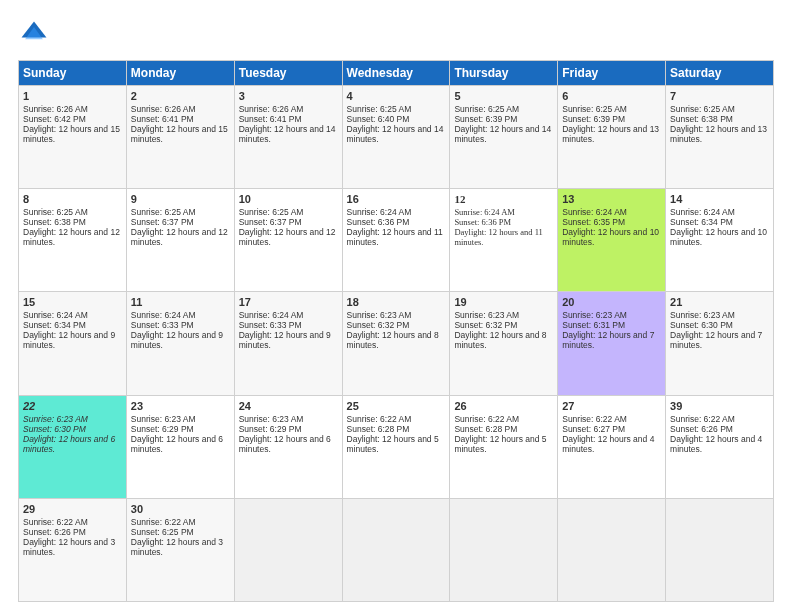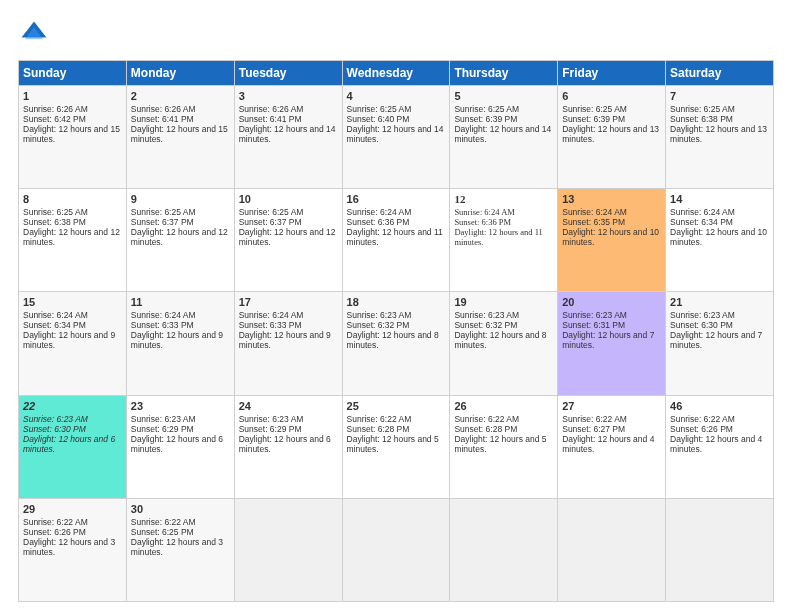--- a/index.html
+++ b/index.html
@@ -148,40 +148,40 @@
           <td style="background: rgb(247, 247, 247);"><span class="day-num">5</span><span>Sunrise: 6:25 AM</span><br><span>Sunset: 6:39 PM</span><br><span>Daylight: 12 hours and 14 minutes.</span></td>
           <td style="background: rgb(247, 247, 247);"><span class="day-num">6</span><span>Sunrise: 6:25 AM</span><br><span>Sunset: 6:39 PM</span><br><span>Daylight: 12 hours and 13 minutes.</span></td>
           <td style="background: rgb(247, 247, 247);"><span class="day-num">7</span><span>Sunrise: 6:25 AM</span><br><span>Sunset: 6:38 PM</span><br><span>Daylight: 12 hours and 13 minutes.</span></td>
         </tr>
         <tr>
           <td style="background: rgb(255, 255, 255);"><span class="day-num">8</span><span>Sunrise: 6:25 AM</span><br><span>Sunset: 6:38 PM</span><br><span>Daylight: 12 hours and 12 minutes.</span></td>
           <td style="background: rgb(255, 255, 255);"><span class="day-num">9</span><span>Sunrise: 6:25 AM</span><br><span>Sunset: 6:37 PM</span><br><span>Daylight: 12 hours and 12 minutes.</span></td>
           <td style="background: rgb(255, 255, 255);"><span class="day-num">10</span><span>Sunrise: 6:25 AM</span><br><span>Sunset: 6:37 PM</span><br><span>Daylight: 12 hours and 12 minutes.</span></td>
           <td style="background: rgb(255, 255, 255);"><span class="day-num">16</span><span>Sunrise: 6:24 AM</span><br><span>Sunset: 6:36 PM</span><br><span>Daylight: 12 hours and 11 minutes.</span></td>
           <td style="background: rgb(255, 255, 255); font-family: Liberation Serif, serif;"><span class="day-num">12</span><span>Sunrise: 6:24 AM</span><br><span>Sunset: 6:36 PM</span><br><span>Daylight: 12 hours and 11 minutes.</span></td>
-          <td style="background: #fdba74;"><span class="day-num">13</span><span>Sunrise: 6:24 AM</span><br><span>Sunset: 6:35 PM</span><br><span>Daylight: 12 hours and 10 minutes.</span></td>
+          <td style="background: #bef264;"><span class="day-num">13</span><span>Sunrise: 6:24 AM</span><br><span>Sunset: 6:35 PM</span><br><span>Daylight: 12 hours and 10 minutes.</span></td>
           <td style="background: rgb(255, 255, 255);"><span class="day-num">14</span><span>Sunrise: 6:24 AM</span><br><span>Sunset: 6:34 PM</span><br><span>Daylight: 12 hours and 10 minutes.</span></td>
         </tr>
         <tr>
           <td style="background: rgb(247, 247, 247);"><span class="day-num">15</span><span>Sunrise: 6:24 AM</span><br><span>Sunset: 6:34 PM</span><br><span>Daylight: 12 hours and 9 minutes.</span></td>
           <td style="background: rgb(247, 247, 247);"><span class="day-num">11</span><span>Sunrise: 6:24 AM</span><br><span>Sunset: 6:33 PM</span><br><span>Daylight: 12 hours and 9 minutes.</span></td>
           <td style="background: rgb(247, 247, 247);"><span class="day-num">17</span><span>Sunrise: 6:24 AM</span><br><span>Sunset: 6:33 PM</span><br><span>Daylight: 12 hours and 9 minutes.</span></td>
           <td style="background: rgb(247, 247, 247);"><span class="day-num">18</span><span>Sunrise: 6:23 AM</span><br><span>Sunset: 6:32 PM</span><br><span>Daylight: 12 hours and 8 minutes.</span></td>
           <td style="background: rgb(247, 247, 247);"><span class="day-num">19</span><span>Sunrise: 6:23 AM</span><br><span>Sunset: 6:32 PM</span><br><span>Daylight: 12 hours and 8 minutes.</span></td>
           <td style="background: #c4b5fd;"><span class="day-num">20</span><span>Sunrise: 6:23 AM</span><br><span>Sunset: 6:31 PM</span><br><span>Daylight: 12 hours and 7 minutes.</span></td>
           <td style="background: rgb(247, 247, 247);"><span class="day-num">21</span><span>Sunrise: 6:23 AM</span><br><span>Sunset: 6:30 PM</span><br><span>Daylight: 12 hours and 7 minutes.</span></td>
         </tr>
         <tr>
           <td style="background: #5eead4; font-style: italic;"><span class="day-num">22</span><span>Sunrise: 6:23 AM</span><br><span>Sunset: 6:30 PM</span><br><span>Daylight: 12 hours and 6 minutes.</span></td>
           <td style="background: rgb(255, 255, 255);"><span class="day-num">23</span><span>Sunrise: 6:23 AM</span><br><span>Sunset: 6:29 PM</span><br><span>Daylight: 12 hours and 6 minutes.</span></td>
           <td style="background: rgb(255, 255, 255);"><span class="day-num">24</span><span>Sunrise: 6:23 AM</span><br><span>Sunset: 6:29 PM</span><br><span>Daylight: 12 hours and 6 minutes.</span></td>
           <td style="background: rgb(255, 255, 255);"><span class="day-num">25</span><span>Sunrise: 6:22 AM</span><br><span>Sunset: 6:28 PM</span><br><span>Daylight: 12 hours and 5 minutes.</span></td>
           <td style="background: rgb(255, 255, 255);"><span class="day-num">26</span><span>Sunrise: 6:22 AM</span><br><span>Sunset: 6:28 PM</span><br><span>Daylight: 12 hours and 5 minutes.</span></td>
           <td style="background: rgb(255, 255, 255);"><span class="day-num">27</span><span>Sunrise: 6:22 AM</span><br><span>Sunset: 6:27 PM</span><br><span>Daylight: 12 hours and 4 minutes.</span></td>
-          <td style="background: rgb(255, 255, 255);"><span class="day-num">46</span><span>Sunrise: 6:22 AM</span><br><span>Sunset: 6:26 PM</span><br><span>Daylight: 12 hours and 4 minutes.</span></td>
+          <td style="background: rgb(255, 255, 255);"><span class="day-num">39</span><span>Sunrise: 6:22 AM</span><br><span>Sunset: 6:26 PM</span><br><span>Daylight: 12 hours and 4 minutes.</span></td>
         </tr>
         <tr class="last-row">
           <td style="background: rgb(247, 247, 247);"><span class="day-num">29</span><span>Sunrise: 6:22 AM</span><br><span>Sunset: 6:26 PM</span><br><span>Daylight: 12 hours and 3 minutes.</span></td>
           <td style="background: rgb(247, 247, 247); margin-left: 36px;"><span class="day-num">30</span><span>Sunrise: 6:22 AM</span><br><span>Sunset: 6:25 PM</span><br><span>Daylight: 12 hours and 3 minutes.</span></td>
           <td class="empty-cell"></td>
           <td class="empty-cell"></td>
           <td class="empty-cell"></td>
           <td class="empty-cell"></td>
           <td class="empty-cell"></td>
         </tr>

